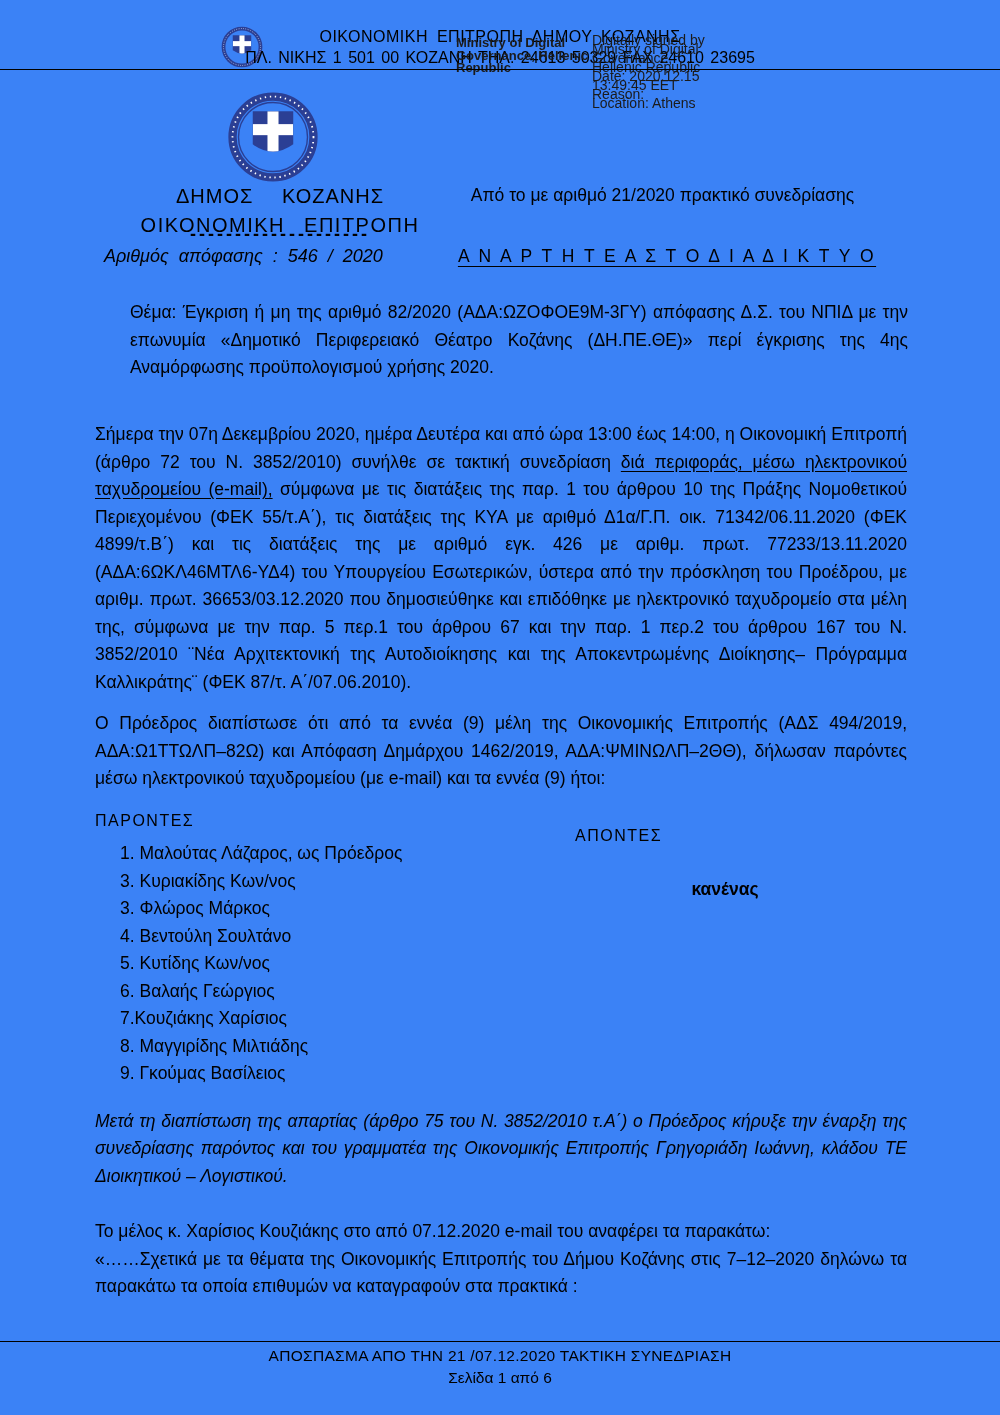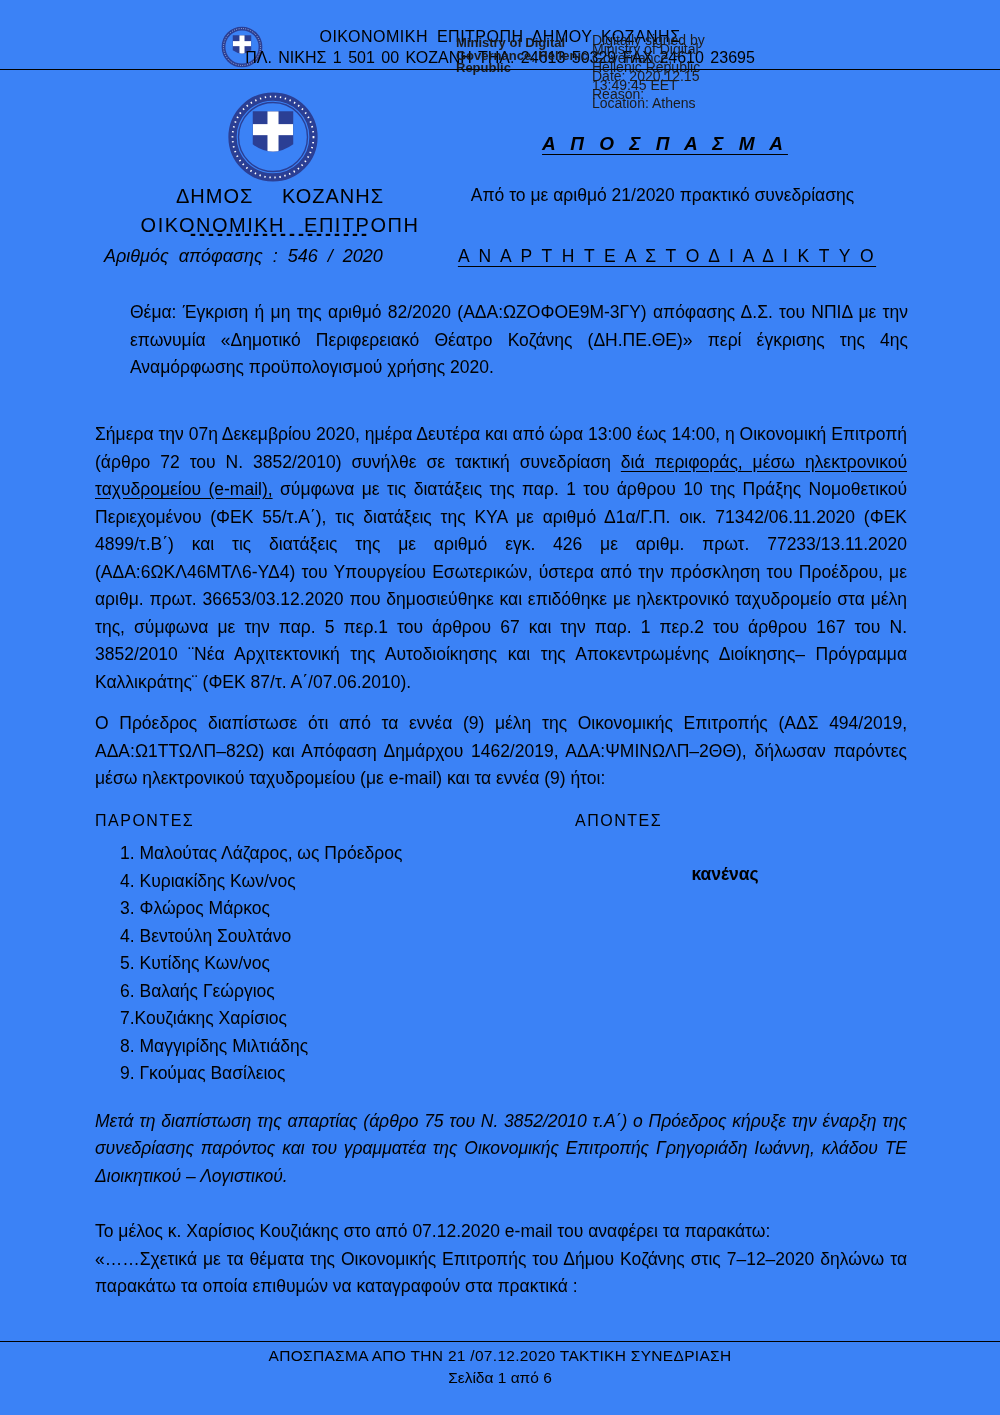--- a/index.html
+++ b/index.html
@@ -48,21 +48,21 @@
   
   .subject{position:absolute;left:130px;top:299px;width:778px;
     font-size:17.5px;line-height:27.5px;text-align:justify;}
   .body-flow{position:absolute;left:95px;top:421px;width:812px;
     font-size:17.5px;line-height:27.5px;}
   .body-flow p{margin:0 0 14px 0;text-align:justify;}
   .u{text-decoration:underline;text-underline-offset:3px;}
   
   .attendance{display:flex;margin:6px 0 20px 0;}
   .att-left{width:480px;}
-  .att-right{width:300px;}
+  .att-right{width:300px;margin-top:15px;}
   .att-header{text-align:left;font-size:16px;letter-spacing:1.5px;word-spacing:4px;margin-bottom:6px;}
   .att-list div{padding-left:25px;line-height:27.5px;}
   .absent-value{text-align:center;margin-top:27px;line-height:27.5px;font-weight:bold;}
   .quote-block p{margin:0;}
   
   .footer-rule{position:absolute;left:0;top:1341px;width:1000px;border-top:1.4px solid #000;}
   .footer-line1{position:absolute;left:0;top:1347px;width:1000px;text-align:center;
     font-size:15.5px;letter-spacing:.3px;}
   .footer-line2{position:absolute;left:0;top:1369px;width:1000px;text-align:center;
     font-size:15.5px;}
@@ -116,38 +116,37 @@
         <rect x="24" y="36" width="52" height="12"></rect>
       </g>
     </svg>
   </div>
 
   <div class="org-line1">ΔΗΜΟΣ ΚΟΖΑΝΗΣ</div>
   <div class="org-line2">ΟΙΚΟΝΟΜΙΚΗ ΕΠΙΤΡΟΠΗ</div>
   <div class="org-divider">--------------------</div>
   <div class="decision-line">Αριθμός απόφασης : 546 / 2020</div>
 
-  <div class="doc-title">Α Π Ο Σ Π Α Σ Μ Α</div>
   <div class="doc-subtitle">Από το με αριθμό 21/2020 πρακτικό συνεδρίασης</div>
   <div class="web-posting">Α Ν Α Ρ Τ Η Τ Ε Α  Σ Τ Ο  Δ Ι Α Δ Ι Κ Τ Υ Ο</div>
 
   <div class="subject">Θέμα: Έγκριση ή μη της αριθμό 82/2020 (ΑΔΑ:ΩΖΟΦΟΕ9Μ-3ΓΥ) απόφασης Δ.Σ. του ΝΠΙΔ με την επωνυμία «Δημοτικό Περιφερειακό Θέατρο Κοζάνης (ΔΗ.ΠΕ.ΘΕ)» περί έγκρισης της 4ης Αναμόρφωσης προϋπολογισμού χρήσης 2020.</div>
 
   <div class="body-flow">
 
     <p><span>Σήμερα την 07η Δεκεμβρίου 2020, ημέρα Δευτέρα και από ώρα 13:00 έως 14:00, η Οικονομική Επιτροπή (άρθρο 72 του Ν. 3852/2010) συνήλθε σε τακτική συνεδρίαση </span><span class="u">διά περιφοράς, μέσω ηλεκτρονικού ταχυδρομείου (e-mail),</span><span> σύμφωνα με τις διατάξεις της παρ. 1 του άρθρου 10 της Πράξης Νομοθετικού Περιεχομένου (ΦΕΚ 55/τ.Α΄), τις διατάξεις της ΚΥΑ με αριθμό Δ1α/Γ.Π. οικ. 71342/06.11.2020 (ΦΕΚ 4899/τ.Β΄) και τις διατάξεις της με αριθμό εγκ. 426 με αριθμ. πρωτ. 77233/13.11.2020 (ΑΔΑ:6ΩΚΛ46ΜΤΛ6-ΥΔ4) του Υπουργείου Εσωτερικών, ύστερα από την πρόσκληση του Προέδρου, με αριθμ. πρωτ. 36653/03.12.2020 που δημοσιεύθηκε και επιδόθηκε με ηλεκτρονικό ταχυδρομείο στα μέλη της, σύμφωνα με την παρ. 5 περ.1 του άρθρου 67 και την παρ. 1 περ.2 του άρθρου 167 του Ν. 3852/2010 ¨Νέα Αρχιτεκτονική της Αυτοδιοίκησης και της Αποκεντρωμένης Διοίκησης– Πρόγραμμα Καλλικράτης¨ (ΦΕΚ 87/τ. Α΄/07.06.2010).</span></p>
 
     <p>Ο Πρόεδρος διαπίστωσε ότι από τα εννέα (9) μέλη της Οικονομικής Επιτροπής (ΑΔΣ 494/2019, ΑΔΑ:Ω1ΤΤΩΛΠ–82Ω) και Απόφαση Δημάρχου 1462/2019, ΑΔΑ:ΨΜΙΝΩΛΠ–2ΘΘ), δήλωσαν παρόντες μέσω ηλεκτρονικού ταχυδρομείου (με e-mail) και τα εννέα (9) ήτοι:</p>
 
     <div class="attendance">
       <div class="att-left">
         <div class="att-header">ΠΑΡΟΝΤΕΣ</div>
         <div class="att-list">
           <div>1. Μαλούτας Λάζαρος, ως Πρόεδρος</div>
-          <div>4. Κυριακίδης  Κων/νος</div>
+          <div>3. Κυριακίδης  Κων/νος</div>
           <div>3. Φλώρος Μάρκος</div>
           <div>4. Βεντούλη Σουλτάνο</div>
           <div>5. Κυτίδης Κων/νος</div>
           <div>6. Βαλαής Γεώργιος</div>
           <div>7.Κουζιάκης  Χαρίσιος</div>
           <div>8. Μαγγιρίδης Μιλτιάδης</div>
           <div>9. Γκούμας Βασίλειος</div>
         </div>
       </div>
       <div class="att-right">

